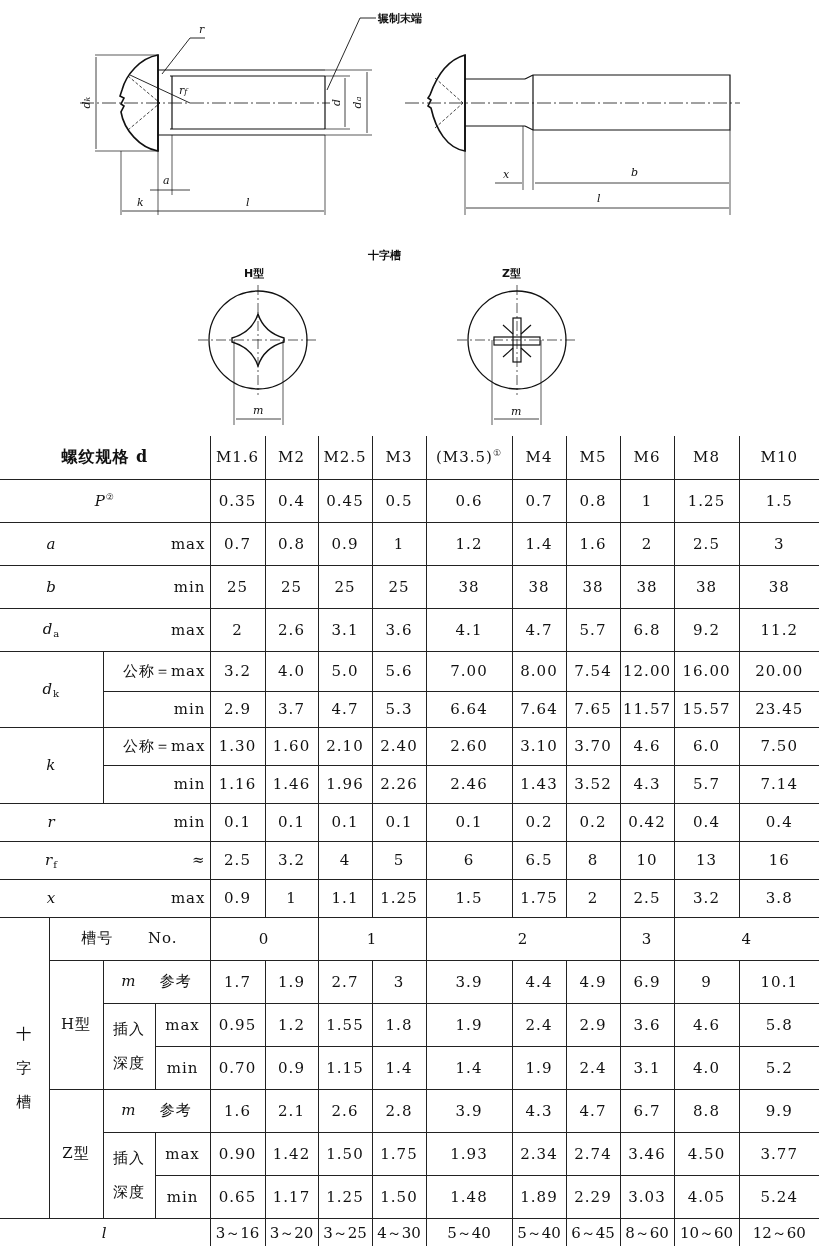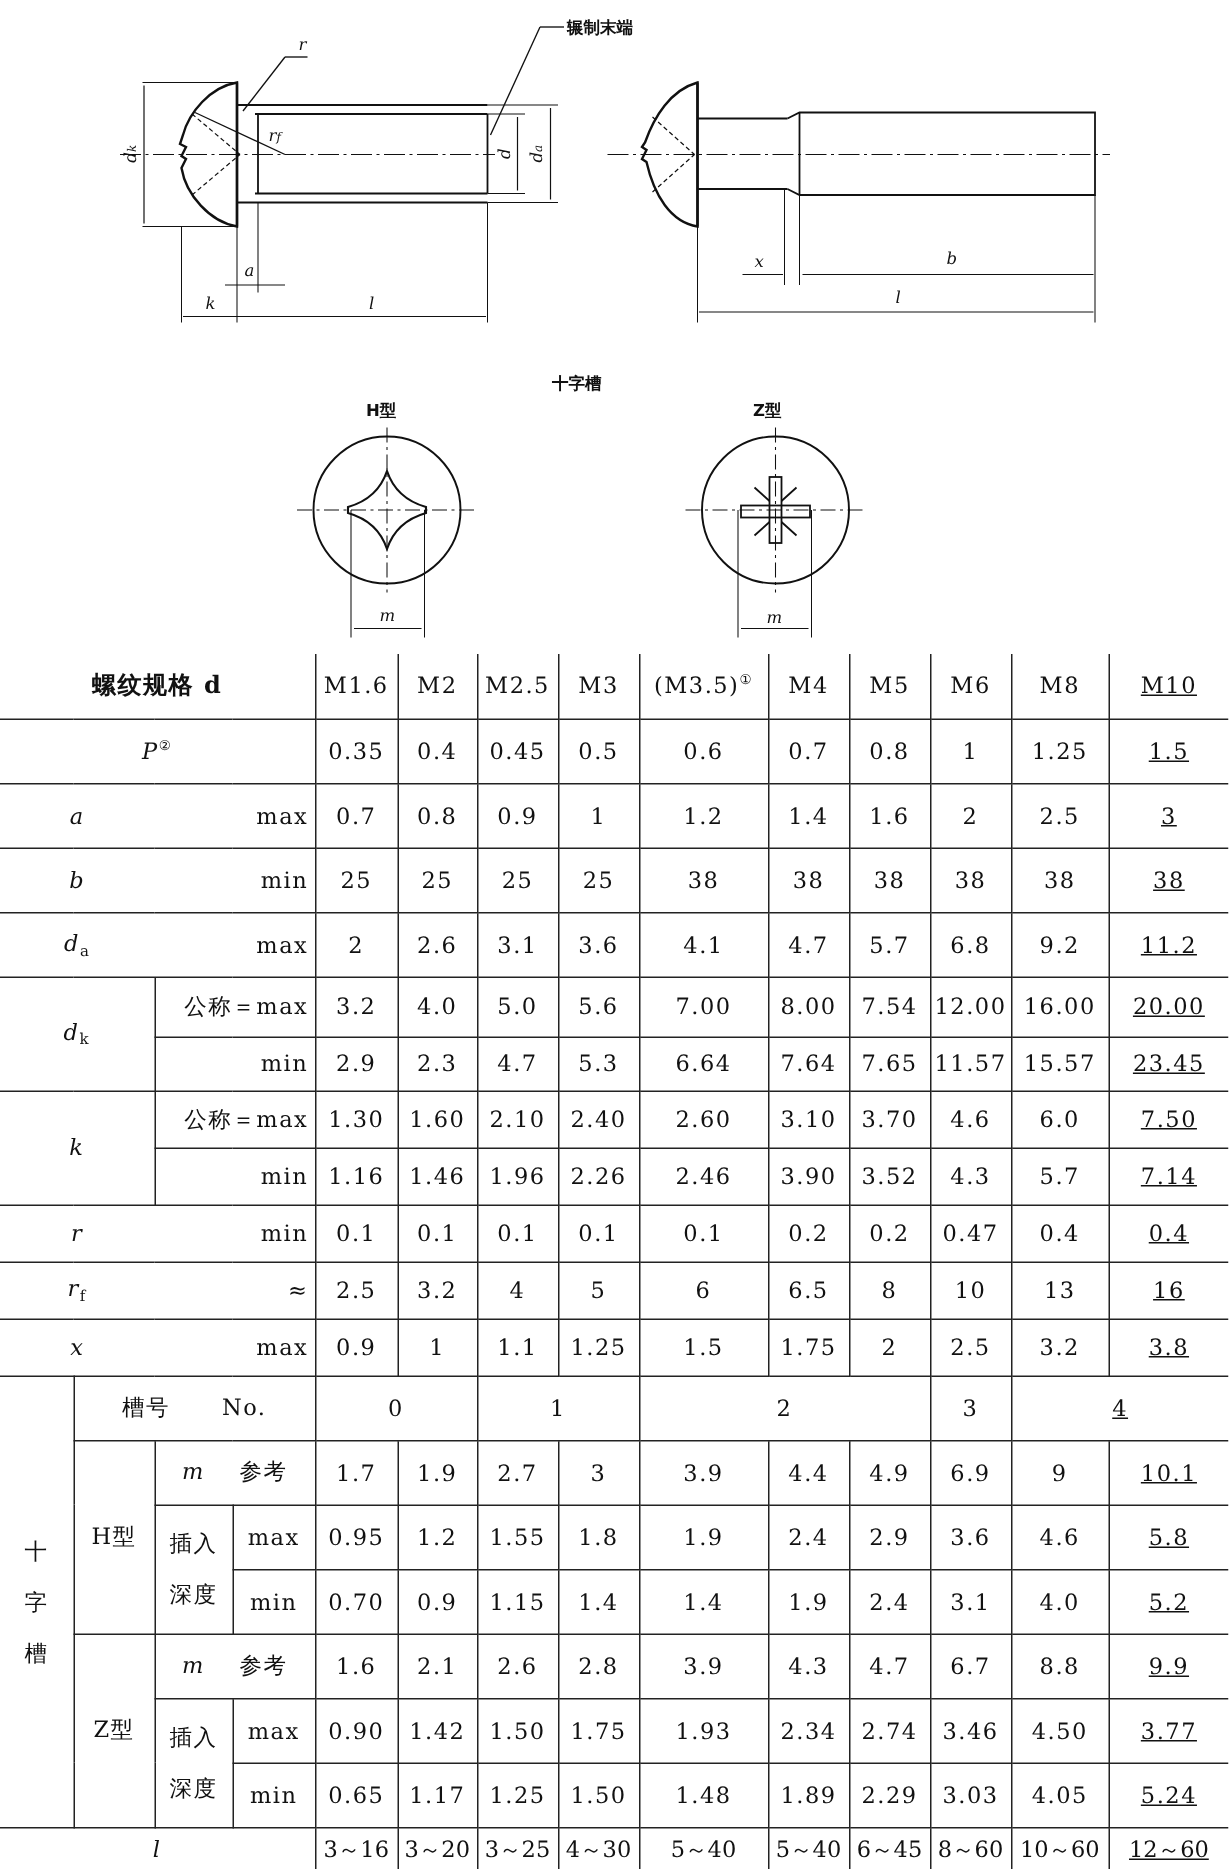--- a/index.html
+++ b/index.html
@@ -18,21 +18,21 @@
                   font-family: "DejaVu Serif", "Liberation Serif", serif; }
   table.spec tr { height: 43px; }
   table.spec tr.r-last { height: 30px; }
   .noleft { border-left: none !important; }
   .noright { border-right: none !important; }
   .notop { border-top: none !important; }
   .nobot { border-bottom: none !important; }
   .ital { font-style: italic; }
   .rgt { text-align: right !important; padding-right: 4px !important; }
   .outer-l { border-left: none !important; }
-  .outer-r { border-right: none !important; text-decoration: underline; }
+  .outer-r { border-right: none !important; }
   sup { font-size: 9px; }
   .sub { font-size: 10px; vertical-align: -3px; font-style: normal; }
   .vstack { line-height: 34px; font-size: 16px; }
 </style>
 </head>
 <body>
 
 <div class="drawing">
   <svg width="819" height="432" viewBox="0 0 819 432">
     <g stroke="#111" fill="none" stroke-width="1.2">
@@ -240,21 +240,21 @@
     <td>7.00</td>
     <td>8.00</td>
     <td>7.54</td>
     <td>12.00</td>
     <td>16.00</td>
     <td class="outer-r">20.00</td>
   </tr>
   <tr style="height:36px">
     <td colspan="2" class="rgt">min</td>
     <td>2.9</td>
-    <td>2.3</td>
+    <td>3.7</td>
     <td>4.7</td>
     <td>5.3</td>
     <td>6.64</td>
     <td>7.64</td>
     <td>7.65</td>
     <td>11.57</td>
     <td>15.57</td>
     <td class="outer-r">23.45</td>
   </tr>
 
@@ -272,38 +272,38 @@
     <td>6.0</td>
     <td class="outer-r">7.50</td>
   </tr>
   <tr style="height:38px">
     <td colspan="2" class="rgt">min</td>
     <td>1.16</td>
     <td>1.46</td>
     <td>1.96</td>
     <td>2.26</td>
     <td>2.46</td>
-    <td>3.90</td>
+    <td>1.43</td>
     <td>3.52</td>
     <td>4.3</td>
     <td>5.7</td>
     <td class="outer-r">7.14</td>
   </tr>
 
   <tr style="height:38px">
     <td colspan="2" class="outer-l noright ital">r</td>
     <td colspan="2" class="noleft rgt">min</td>
     <td>0.1</td>
     <td>0.1</td>
     <td>0.1</td>
     <td>0.1</td>
     <td>0.1</td>
     <td>0.2</td>
     <td>0.2</td>
-    <td>0.47</td>
+    <td>0.42</td>
     <td>0.4</td>
     <td class="outer-r">0.4</td>
   </tr>
 
   <tr style="height:38px">
     <td colspan="2" class="outer-l noright"><span class="ital">r</span><span class="sub">f</span></td>
     <td colspan="2" class="noleft rgt">≈</td>
     <td>2.5</td>
     <td>3.2</td>
     <td>4</td>

